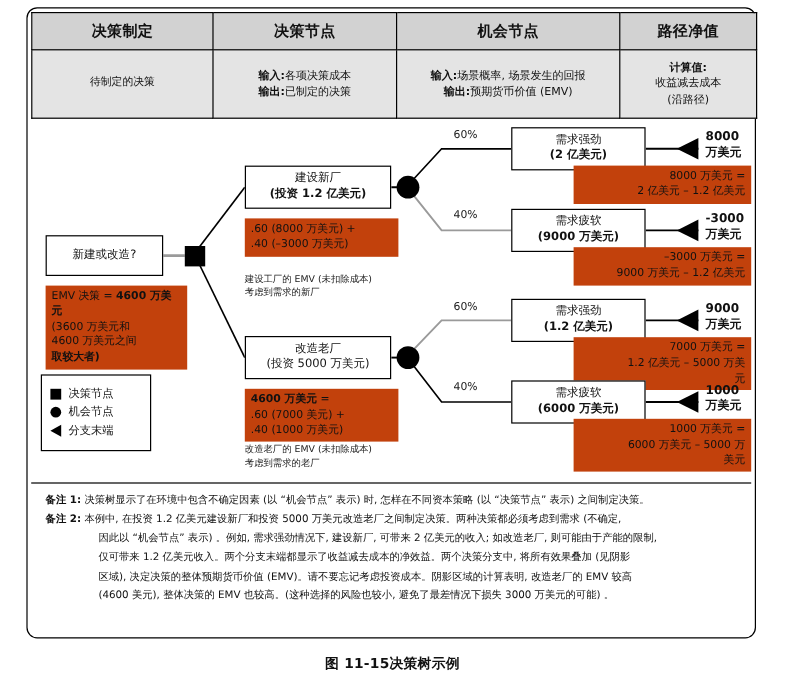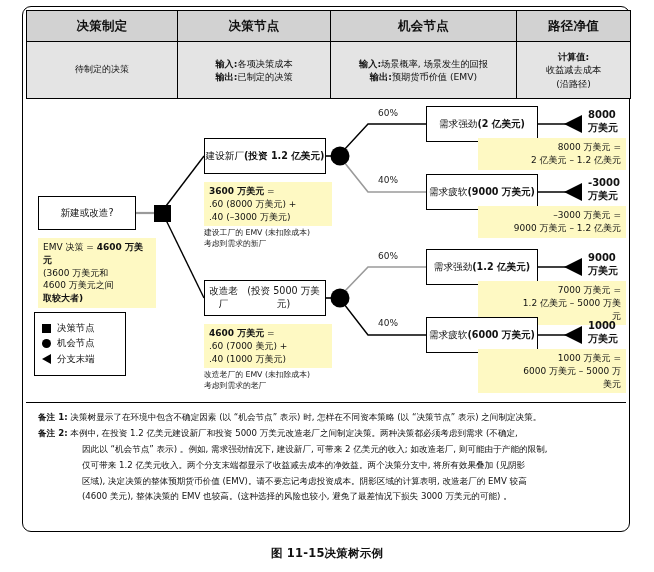--- a/index.html
+++ b/index.html
@@ -95,31 +95,31 @@
   
   .node-box {
     position: absolute;
     border: 1.4px solid #000;
     background: #fff;
     box-sizing: border-box;
     text-align: center;
     font-size: 9.6px;
     line-height: 1.35;
     display: flex;
-    flex-direction: row;
+    flex-direction: column;
     align-items: center;
     justify-content: center;
   }
   .node-box .l2 { font-weight: bold; }
   .node-box .l2.norm { font-weight: normal; }
 
   
   .calc {
     position: absolute;
-    background: #fef9c3;
+    background: #c2410c;
     font-size: 9px;
     line-height: 1.42;
     padding: 3px 5px 3px 5px;
     box-sizing: border-box;
   }
   .calc b { font-weight: bold; }
   .calc.right { text-align: right; }
   .caption-sm {
     position: absolute;
     font-size: 7.8px;
@@ -301,21 +301,20 @@
         <span>分支末端</span>
       </div>
     </div>
 
     <div class="node-box" style="left:178px; top:38px; width:122px; height:36px;">
       <div>建设新厂</div>
       <div class="l2">(投资 1.2 亿美元)</div>
     </div>
 
     <div class="calc" style="left:178px; top:82px; width:128px;">
-      <div><b>3600 万美元</b><span> =</span></div>
       <div>.60 (8000 万美元) +</div>
       <div>.40 (–3000 万美元)</div>
     </div>
     <div class="caption-sm" style="left:178px; top:128px; width:140px;">
       <div>建设工厂的 EMV (未扣除成本)</div>
       <div>考虑到需求的新厂</div>
     </div>
 
     <div class="pct" style="left:352px; top:8px;">60%</div>
     <div class="pct" style="left:352px; top:75px;">40%</div>

